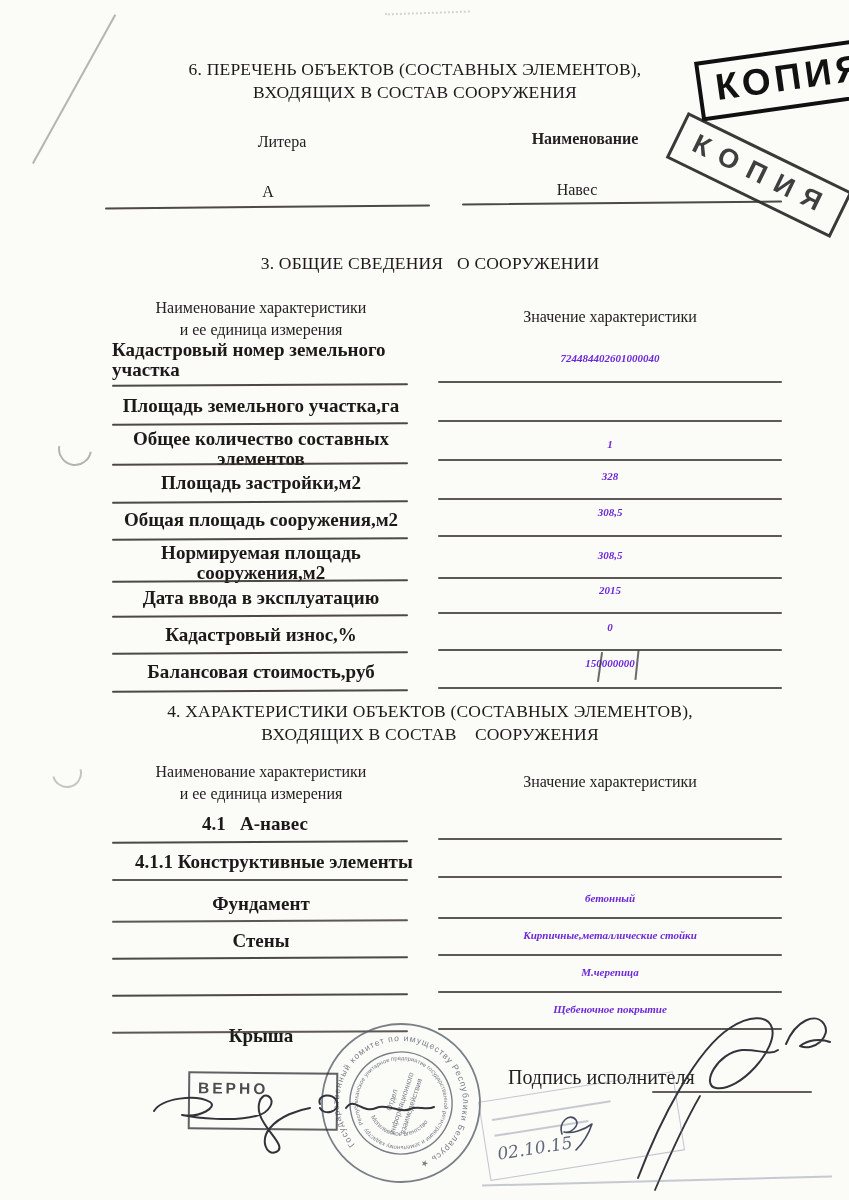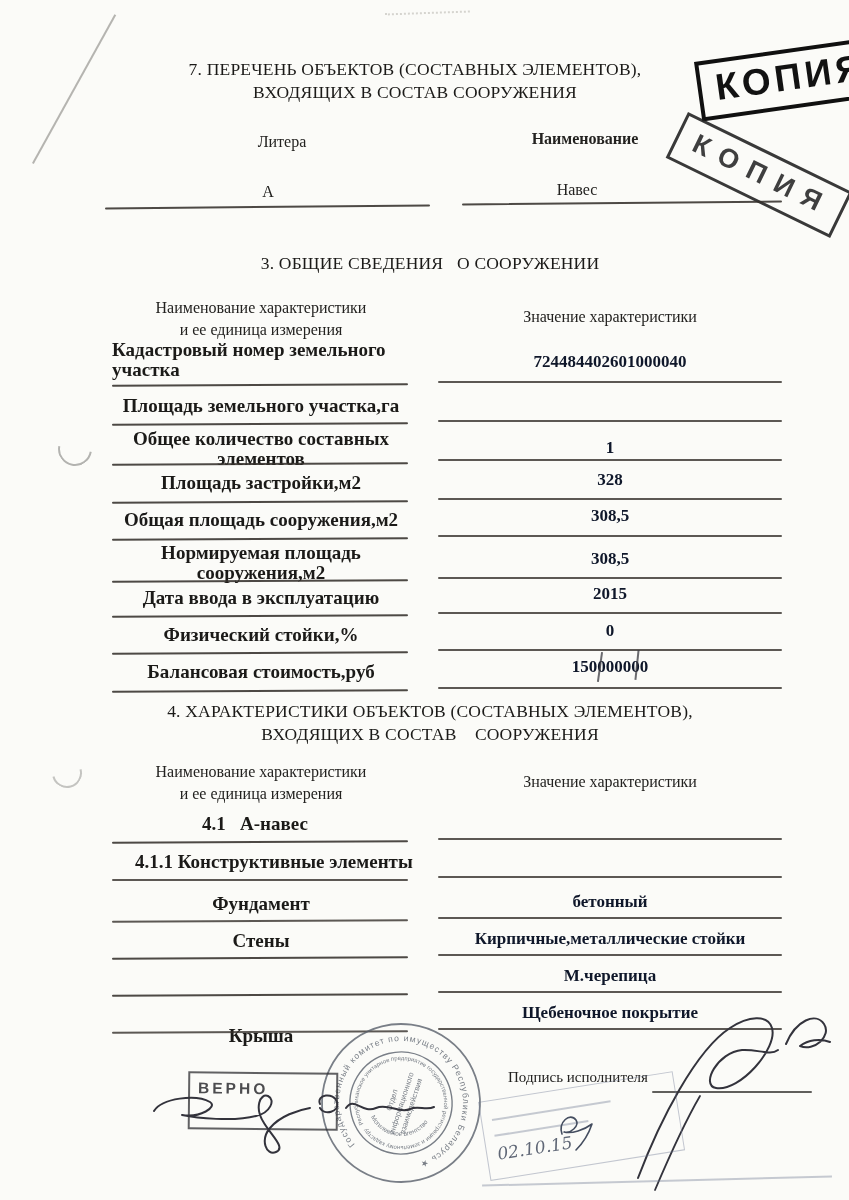--- a/index.html
+++ b/index.html
@@ -7,21 +7,21 @@
     position:relative;width:849px;height:1200px;margin:0 auto;
     background:#fbfbf8;overflow:hidden;
     font-family:"Liberation Serif","DejaVu Serif",serif;
     color:#1d1c1a;
   }
   .abs{position:absolute;}
   .ctr{text-align:center;}
   .doc-title{font-size:17.5px;line-height:23px;letter-spacing:.2px;color:#1b1a18;}
   .col-hdr{font-size:16px;line-height:22px;color:#232220;}
   .lbl{font-size:19px;line-height:20px;font-weight:bold;color:#1b1a18;}
-  .val{font-size:17px;font-weight:bold;color:#0f172a;}
+  .val{font-size:11px;font-weight:bold;color:#6d28d9;font-style:italic;}
   .rule{position:absolute;height:2px;background:#34302b;opacity:.88;border-radius:1px;}
   .rule.thin{height:1.5px;opacity:.8;}
   
   .copy1{
     border:4px solid #101010;padding:4px 12px 6px 14px;
     font-family:"Liberation Sans","DejaVu Sans",sans-serif;
     font-weight:bold;font-size:37px;letter-spacing:4px;color:#121212;
     transform:rotate(-8deg);transform-origin:0 0;white-space:nowrap;
   }
   .copy2{
@@ -68,21 +68,21 @@
   <div class="holemark" style="left:52px;top:758px;opacity:.38;transform:rotate(-60deg);width:26px;height:26px;"></div>
 
   <div class="abs" style="left:694px;top:62px;">
     <div class="copy1">КОПИЯ</div>
   </div>
   <div class="abs" style="left:688px;top:112px;">
     <div class="copy2">КОПИЯ</div>
   </div>
 
   <div class="abs doc-title ctr" style="left:100px;top:58px;width:630px;">
-    <div>7. ПЕРЕЧЕНЬ ОБЪЕКТОВ (СОСТАВНЫХ ЭЛЕМЕНТОВ),</div>
+    <div>6. ПЕРЕЧЕНЬ ОБЪЕКТОВ (СОСТАВНЫХ ЭЛЕМЕНТОВ),</div>
     <div>ВХОДЯЩИХ В СОСТАВ СООРУЖЕНИЯ</div>
   </div>
 
   <div class="abs col-hdr ctr" style="left:222px;top:131px;width:120px;">Литера</div>
   <div class="abs col-hdr ctr" style="left:500px;top:128px;width:170px;font-weight:bold;">Наименование</div>
 
   <div class="abs col-hdr ctr" style="left:208px;top:181px;width:120px;">А</div>
   <div class="abs col-hdr ctr" style="left:492px;top:179px;width:170px;">Навес</div>
   <div class="rule" style="left:105px;top:206px;width:325px;transform:rotate(-.5deg);"></div>
   <div class="rule" style="left:462px;top:202px;width:320px;transform:rotate(-.5deg);"></div>
@@ -122,21 +122,21 @@
   <div class="abs lbl ctr" style="left:141px;top:543px;width:240px;">Нормируемая площадь сооружения,м2</div>
   <div class="abs val ctr" style="left:438px;top:549px;width:344px;">308,5</div>
   <div class="rule" style="left:112px;top:580px;width:296px;transform:rotate(-.3deg);"></div>
   <div class="rule thin" style="left:438px;top:577px;width:344px;"></div>
 
   <div class="abs lbl ctr" style="left:112px;top:588px;width:298px;">Дата ввода в эксплуатацию</div>
   <div class="abs val ctr" style="left:438px;top:584px;width:344px;">2015</div>
   <div class="rule" style="left:112px;top:615px;width:296px;transform:rotate(-.3deg);"></div>
   <div class="rule thin" style="left:438px;top:612px;width:344px;"></div>
 
-  <div class="abs lbl ctr" style="left:112px;top:625px;width:298px;">Физический стойки,%</div>
+  <div class="abs lbl ctr" style="left:112px;top:625px;width:298px;">Кадастровый износ,%</div>
   <div class="abs val ctr" style="left:438px;top:621px;width:344px;">0</div>
   <div class="rule" style="left:112px;top:652px;width:296px;transform:rotate(-.3deg);"></div>
   <div class="rule thin" style="left:438px;top:649px;width:344px;"></div>
 
   <div class="abs lbl ctr" style="left:112px;top:662px;width:298px;">Балансовая стоимость,руб</div>
   <div class="abs val ctr" style="left:438px;top:657px;width:344px;">150000000</div>
   <div class="pen-tick" style="left:599px;top:652px;height:30px;transform:rotate(8deg);"></div>
   <div class="pen-tick" style="left:636px;top:650px;height:30px;transform:rotate(6deg);"></div>
   <div class="rule" style="left:112px;top:690px;width:296px;transform:rotate(-.3deg);"></div>
   <div class="rule thin" style="left:438px;top:687px;width:344px;"></div>
@@ -213,21 +213,21 @@
     <div class="verno-text" style="margin:6px 0 0 8px;">ВЕРНО</div>
   </div>
   <svg class="abs" style="left:148px;top:1078px;" width="300" height="80" viewBox="0 0 300 80">
     <path class="sig" d="M6,33 C14,20 48,16 62,24 C70,29 52,40 34,37 C48,40 86,44 108,38
                          C122,35 128,22 120,18 C112,15 106,30 116,45 C124,58 138,70 128,74
                          C118,78 112,62 122,50 C132,38 150,32 162,30
                          M172,26 C168,16 186,14 189,24 C192,34 176,38 172,30
                          M198,30 C206,18 214,36 228,30 C240,25 252,36 262,31 C270,27 278,33 286,29"></path>
   </svg>
 
-  <div class="abs col-hdr" style="left:508px;top:1066px;font-size:15px;">Подпись исполнителя</div>
+  <div class="abs col-hdr" style="left:508px;top:1066px;font-size:20px;">Подпись исполнителя</div>
   <div class="rule thin" style="left:652px;top:1091px;width:160px;background:#3a3834;"></div>
   <svg class="abs" style="left:600px;top:1000px;" width="245" height="195" viewBox="0 0 245 195">
     <path class="sig" d="M38,178 C60,120 96,50 130,28 C148,16 168,14 172,28 C178,48 140,92 116,88
                          C100,85 118,52 142,50 C158,49 170,56 178,50
                          M186,44 C196,20 216,12 224,24 C232,36 214,52 200,46 C208,40 220,38 230,42"></path>
     <path class="sig" style="stroke-width:1.8" d="M55,190 C72,150 86,120 100,96"></path>
   </svg>
 
   <div class="abs faint-stamp" style="left:478px;top:1102px;">
     <div class="faint-line" style="left:10px;top:18px;width:120px;"></div>

